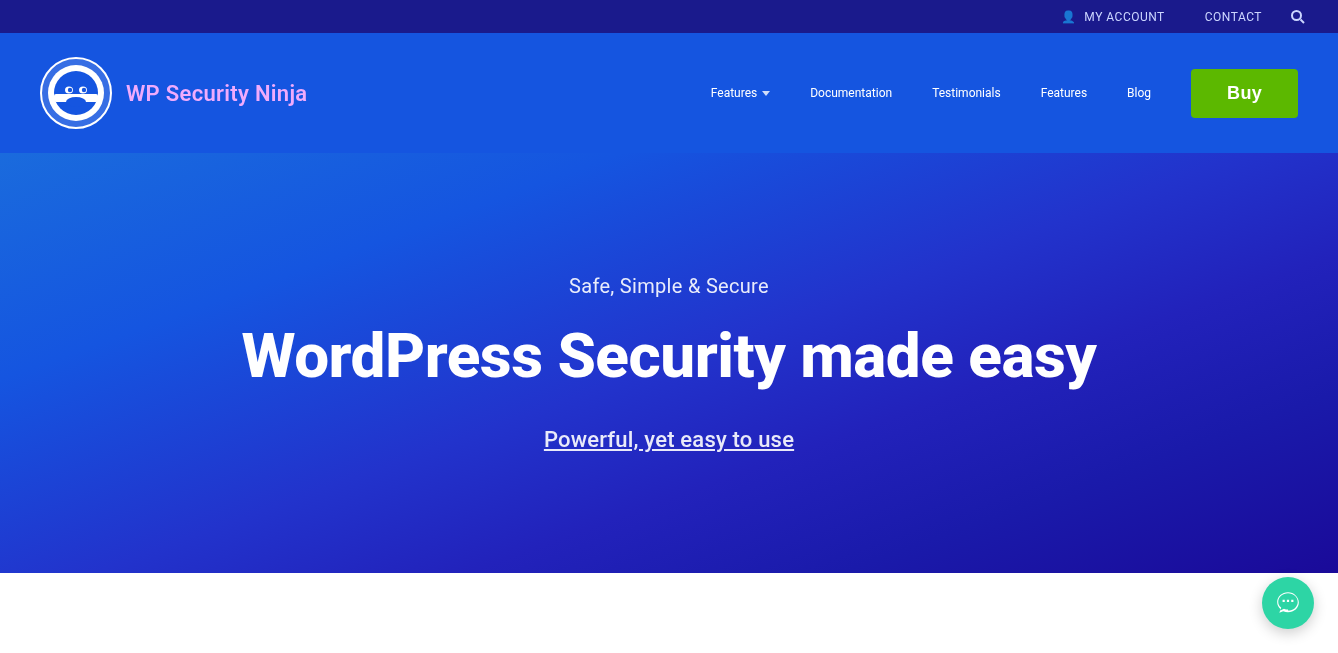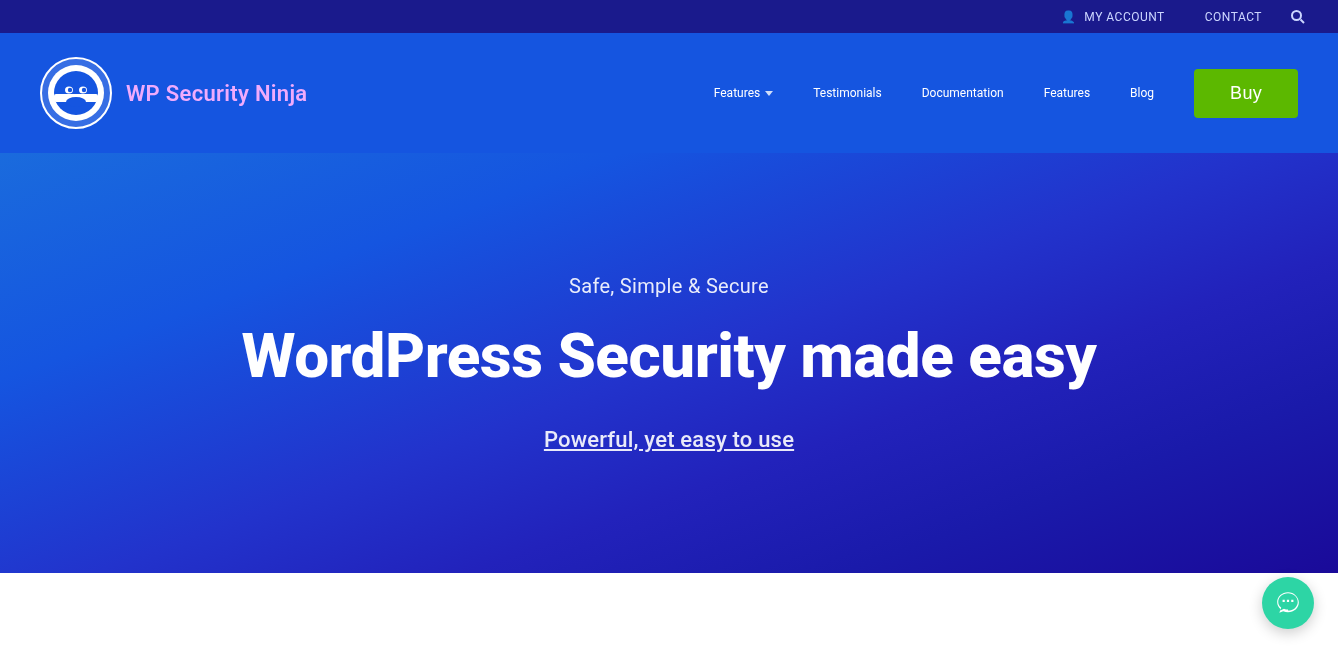--- a/index.html
+++ b/index.html
@@ -102,21 +102,21 @@
       border-left: 4px solid transparent;
       border-right: 4px solid transparent;
       border-top: 5px solid rgba(255,255,255,0.8);
       margin-top: 1px;
     }
 
     .buy-btn {
       background: #5cb800;
       color: #fff;
       font-size: 18px;
-      font-weight: 400;
+      font-weight: 700;
       padding: 14px 36px;
       border: none;
       border-radius: 4px;
       cursor: pointer;
       margin-left: 16px;
       letter-spacing: 0.3px;
     }
 
     
     .hero {
@@ -245,24 +245,24 @@
     </svg>
     <span class="logo-text">WP Security Ninja</span>
   </div>
 
   <div class="nav-links">
     <a class="nav-link nav-link-features">
       <span>Features</span>
       <span class="chevron-down"></span>
     </a>
     <a class="nav-link">
+      <span>Documentation</span>
+    </a>
+    <a class="nav-link">
       <span>Testimonials</span>
-    </a>
-    <a class="nav-link">
-      <span>Documentation</span>
     </a>
     <a class="nav-link">
       <span>Features</span>
     </a>
     <a class="nav-link">
       <span>Blog</span>
     </a>
     <button class="buy-btn">Buy</button>
   </div>
 </nav>

